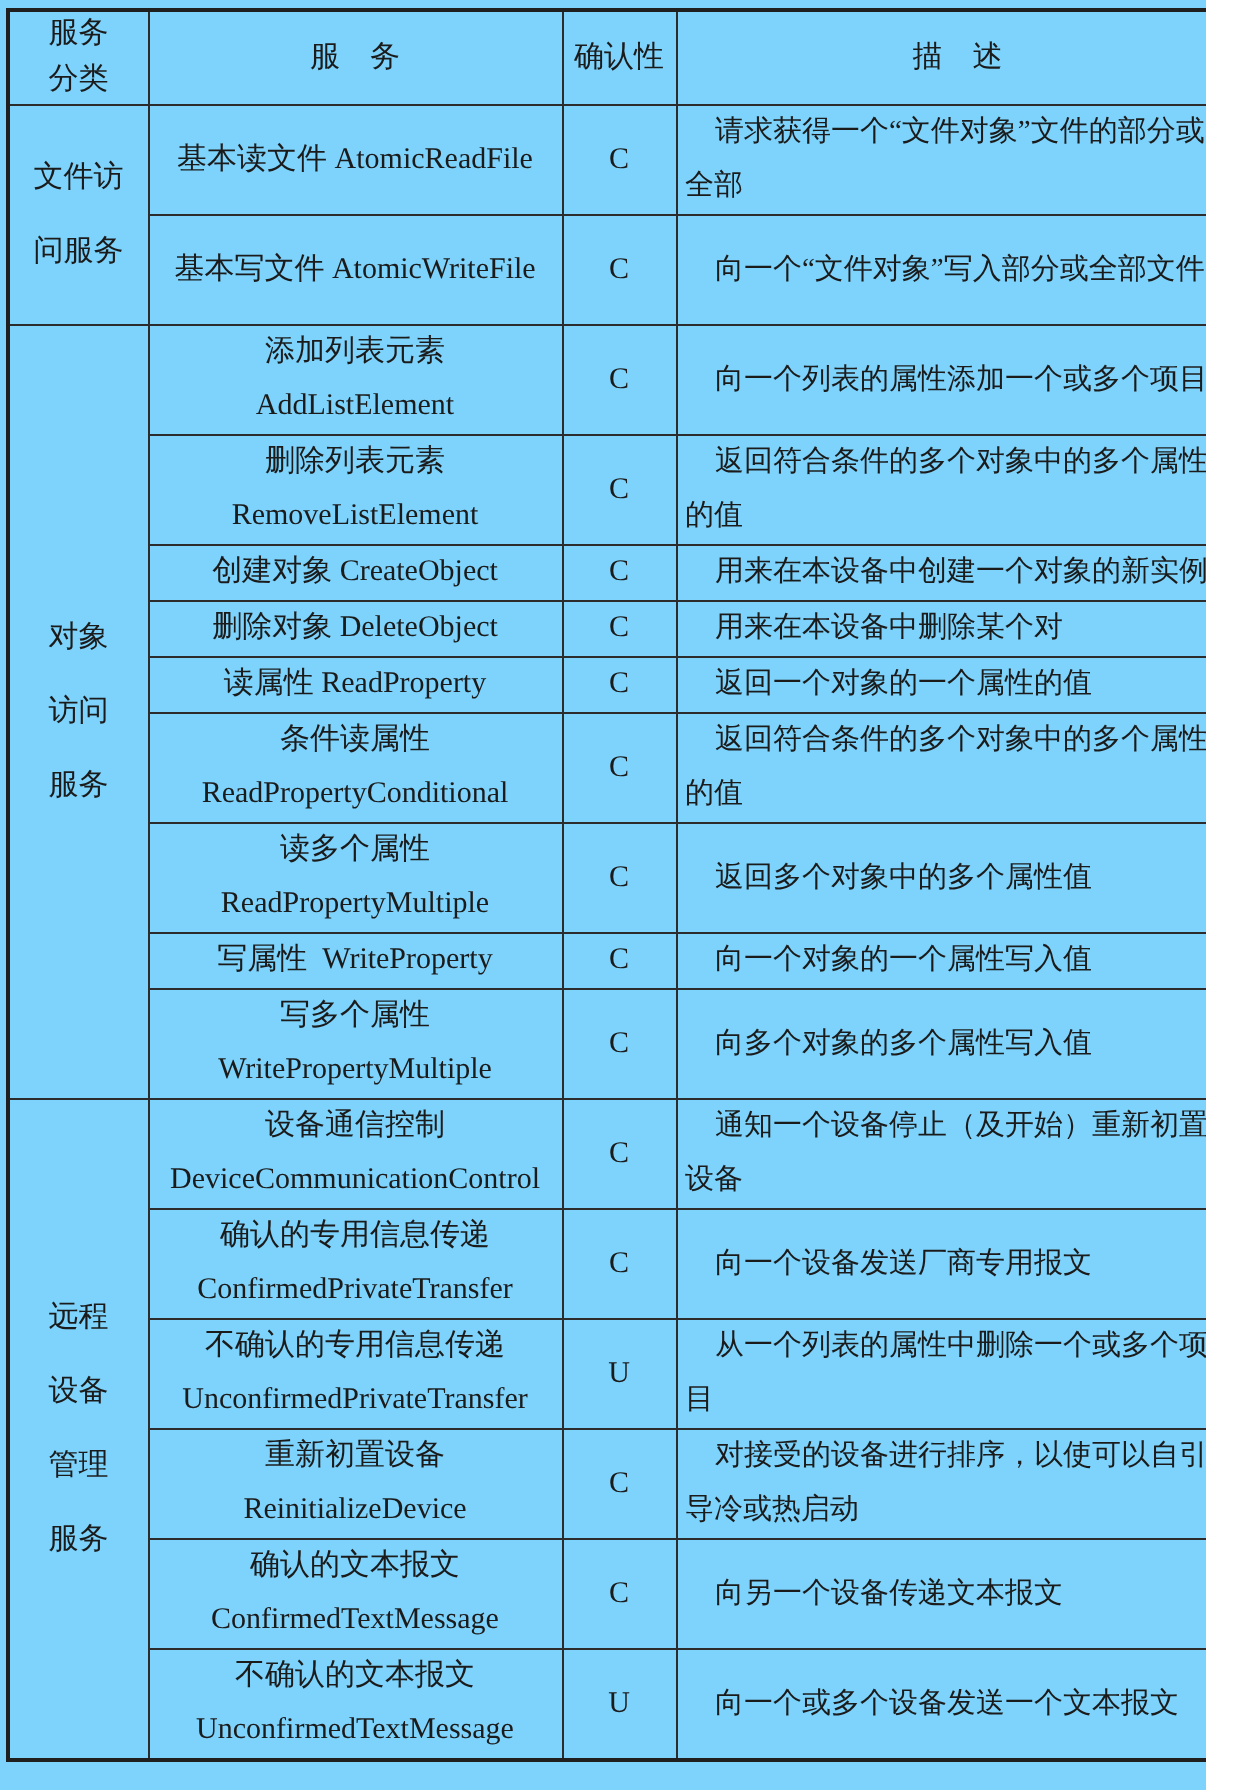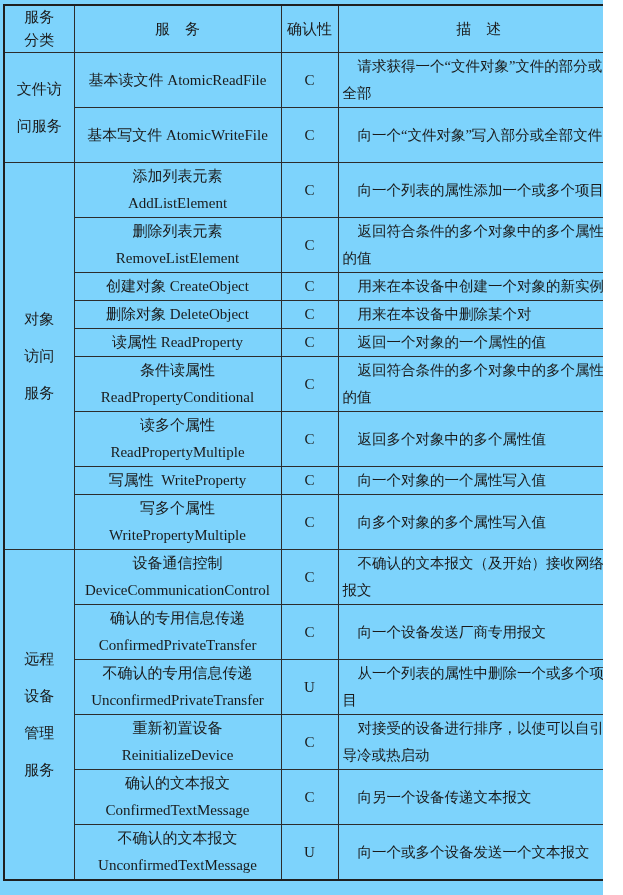--- a/index.html
+++ b/index.html
@@ -152,21 +152,21 @@
           <td class="desc-cell">向多个对象的多个属性写入值</td>
         </tr>
         <tr class="tall-row">
           <td rowspan="6" class="cat-cell">远程
 设备
 管理
 服务</td>
           <td class="svc-cell">设备通信控制
 DeviceCommunicationControl</td>
           <td class="cfm-cell">C</td>
-          <td class="desc-cell">不确认的文本报文（及开始）接收网络报文</td>
+          <td class="desc-cell">通知一个设备停止（及开始）重新初置设备</td>
         </tr>
         <tr class="tall-row">
           <td class="svc-cell">确认的专用信息传递
 ConfirmedPrivateTransfer</td>
           <td class="cfm-cell">C</td>
           <td class="desc-cell">向一个设备发送厂商专用报文</td>
         </tr>
         <tr class="tall-row">
           <td class="svc-cell">不确认的专用信息传递
 UnconfirmedPrivateTransfer</td>

